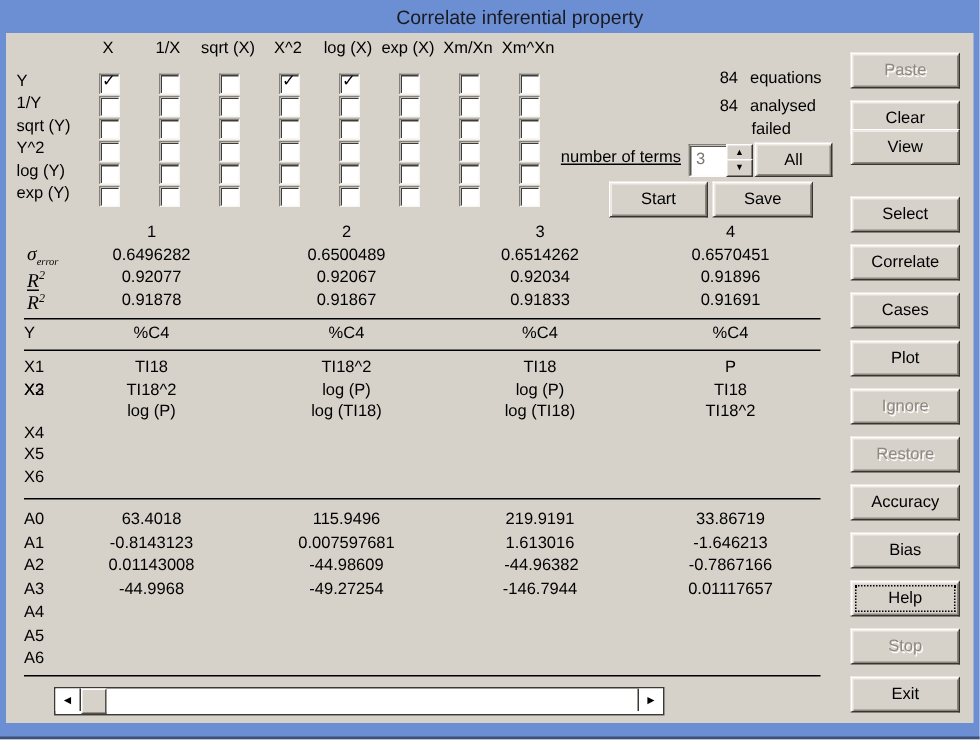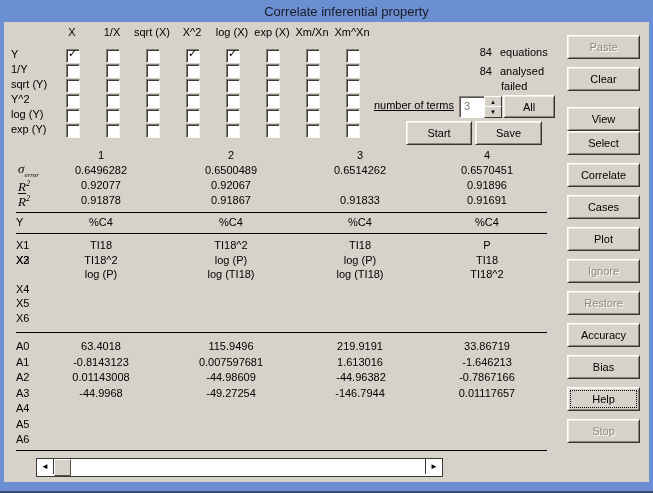--- a/index.html
+++ b/index.html
@@ -154,46 +154,48 @@
         <span>▼</span>
       </div>
     </div>
     <div class="btn" style="left:499px;top:73px;width:50px;height:21px;">All</div>
     <div class="btn" style="left:402px;top:99px;width:64px;height:22px;">Start</div>
     <div class="btn" style="left:471px;top:99px;width:65px;height:22px;">Save</div>
 
     <div class="layer" id="side-buttons">
         <div class="btn disabled" style="left: 563px; top: 13px; width: 71px; height: 22px;">Paste</div>
         <div class="btn" style="left: 563px; top: 45px; width: 71px; height: 22px;">Clear</div>
-        <div class="btn" style="left: 563px; top: 85px; width: 71px; height: 22px;">View</div>
+        <div class="btn" style="left: 563px; top: 64px; width: 71px; height: 22px;">View</div>
         <div class="btn" style="left: 563px; top: 109px; width: 71px; height: 22px;">Select</div>
         <div class="btn" style="left: 563px; top: 141px; width: 71px; height: 22px;">Correlate</div>
         <div class="btn" style="left: 563px; top: 173px; width: 71px; height: 22px;">Cases</div>
         <div class="btn" style="left: 563px; top: 205px; width: 71px; height: 22px;">Plot</div>
         <div class="btn disabled" style="left: 563px; top: 237px; width: 71px; height: 22px;">Ignore</div>
         <div class="btn disabled" style="left: 563px; top: 269px; width: 71px; height: 22px;">Restore</div>
         <div class="btn" style="left: 563px; top: 301px; width: 71px; height: 22px;">Accuracy</div>
         <div class="btn" style="left: 563px; top: 333px; width: 71px; height: 22px;">Bias</div>
         <div class="btn focused" style="left: 563px; top: 365px; width: 71px; height: 22px;">Help</div>
         <div class="btn disabled" style="left: 563px; top: 397px; width: 71px; height: 22px;">Stop</div>
+        <div class="btn" style="left: 563px; top: 429px; width: 71px; height: 22px;">Exit</div>
       </div>
 
     <div class="layer" id="results">
         <div class="cell" style="left: 22px; top: 127px; width: 150px;">1</div>
         <div class="cell" style="left: 152px; top: 127px; width: 150px;">2</div>
         <div class="cell" style="left: 281px; top: 127px; width: 150px;">3</div>
         <div class="cell" style="left: 408px; top: 127px; width: 150px;">4</div>
         <div class="statlabel" style="left: 14px; top: 141px;"><span class="">σ</span><sub>error</sub></div>
         <div class="cell" style="left: 22px; top: 142px; width: 150px;">0.6496282</div>
         <div class="cell" style="left: 152px; top: 142px; width: 150px;">0.6500489</div>
         <div class="cell" style="left: 281px; top: 142px; width: 150px;">0.6514262</div>
         <div class="cell" style="left: 408px; top: 142px; width: 150px;">0.6570451</div>
         <div class="statlabel" style="left: 14px; top: 156px;"><span class="">R</span><sup>2</sup></div>
         <div class="cell" style="left: 22px; top: 157px; width: 150px;">0.92077</div>
         <div class="cell" style="left: 152px; top: 157px; width: 150px;">0.92067</div>
+        <div class="cell" style="left: 281px; top: 157px; width: 150px;">0.92034</div>
         <div class="cell" style="left: 408px; top: 157px; width: 150px;">0.91896</div>
         <div class="statlabel" style="left: 14px; top: 171px;"><span class="over">R</span><sup>2</sup></div>
         <div class="cell" style="left: 22px; top: 172px; width: 150px;">0.91878</div>
         <div class="cell" style="left: 152px; top: 172px; width: 150px;">0.91867</div>
         <div class="cell" style="left: 281px; top: 172px; width: 150px;">0.91833</div>
         <div class="cell" style="left: 408px; top: 172px; width: 150px;">0.91691</div>
         <div class="hline" style="left: 12px; top: 190px; width: 531px;"></div>
         <div class="rlabel" style="left: 12px; top: 194px;">Y</div>
         <div class="cell" style="left: 22px; top: 194px; width: 150px;">%C4</div>
         <div class="cell" style="left: 152px; top: 194px; width: 150px;">%C4</div>

